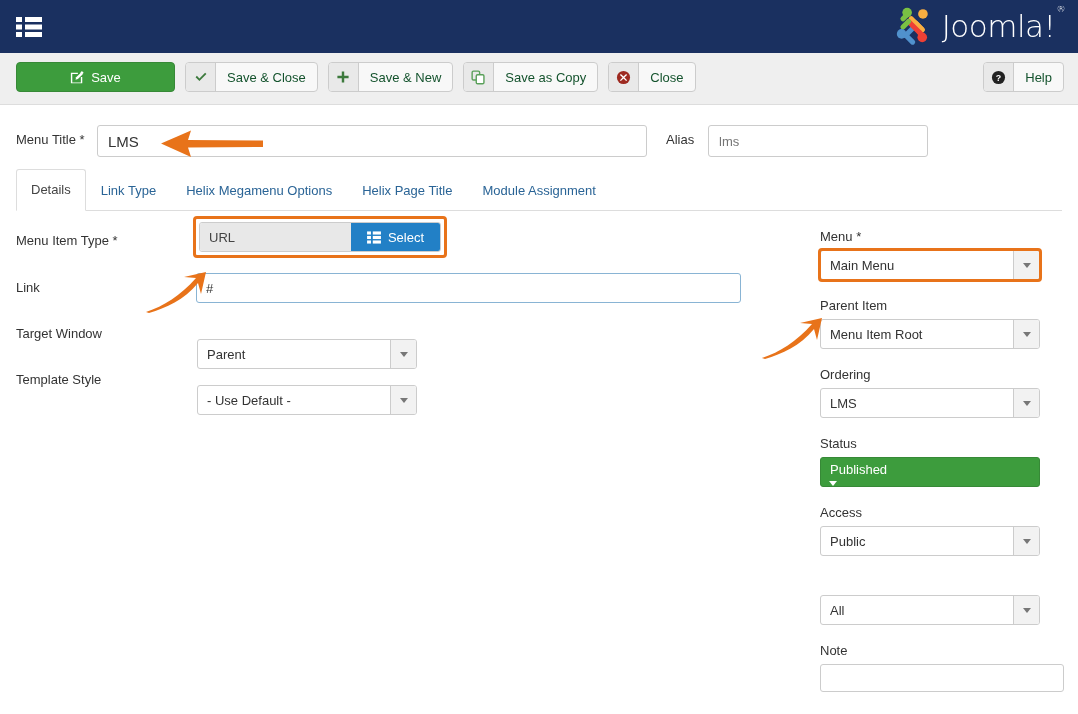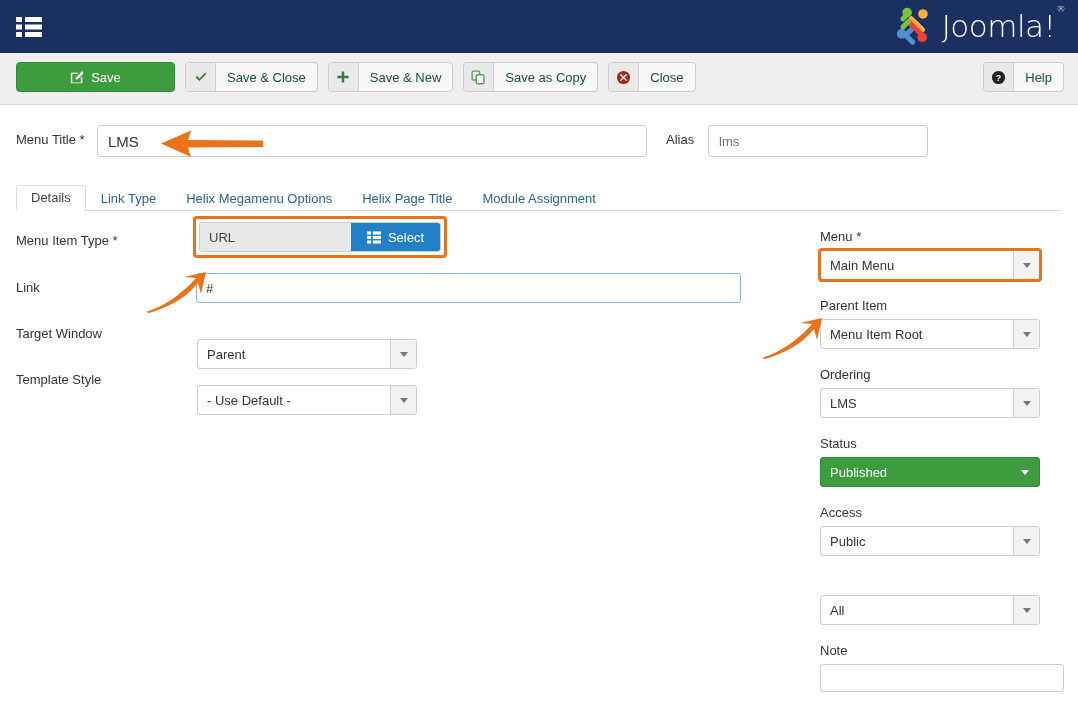--- a/index.html
+++ b/index.html
@@ -82,21 +82,21 @@
     border:1px solid #ccc; border-radius:3px; background:#fff;
     font-size:13px; color:#9a9a9a; padding:0 10px; font-family:"Liberation Sans", sans-serif;
   }
 
   
   #tabs {
     position:absolute; left:16px; top:71px; width:1046px; height:35px;
     border-bottom:1px solid #ddd; display:flex; align-items:flex-end;
   }
   .tab {
-    font-size:13px; color:#2a6496; padding:4px 14px; cursor:pointer;
+    font-size:13px; color:#2a6496; padding:12px 14px; cursor:pointer;
     border:1px solid transparent; border-bottom:none; position:relative; top:1px;
     line-height:16px;
   }
   .tab.active {
     color:#444; background:#fff; border:1px solid #ddd; border-bottom:1px solid #fff;
     border-radius:3px 3px 0 0;
   }
   .flabel { position:absolute; font-size:13px; color:#333; }
 
   .sel {
@@ -354,21 +354,21 @@
 
       <span class="rlabel" style="top:262px;">Ordering</span>
       <div class="rsel" style="top:283px;">
         <span class="val">LMS</span>
         <span class="caret">
             <i class="caret-glyph"></i>
           </span>
       </div>
 
       <span class="rlabel" style="top:331px;">Status</span>
-      <div class="rsel" id="status-sel" style="top:352px;">
+      <div class="rsel" id="status-sel" style="top:352px;flex-direction:column;">
         <span class="val">Published</span>
         <span class="caret">
             <i class="caret-glyph"></i>
           </span>
       </div>
 
       <span class="rlabel" style="top:400px;">Access</span>
       <div class="rsel" style="top:421px;">
         <span class="val">Public</span>
         <span class="caret">

